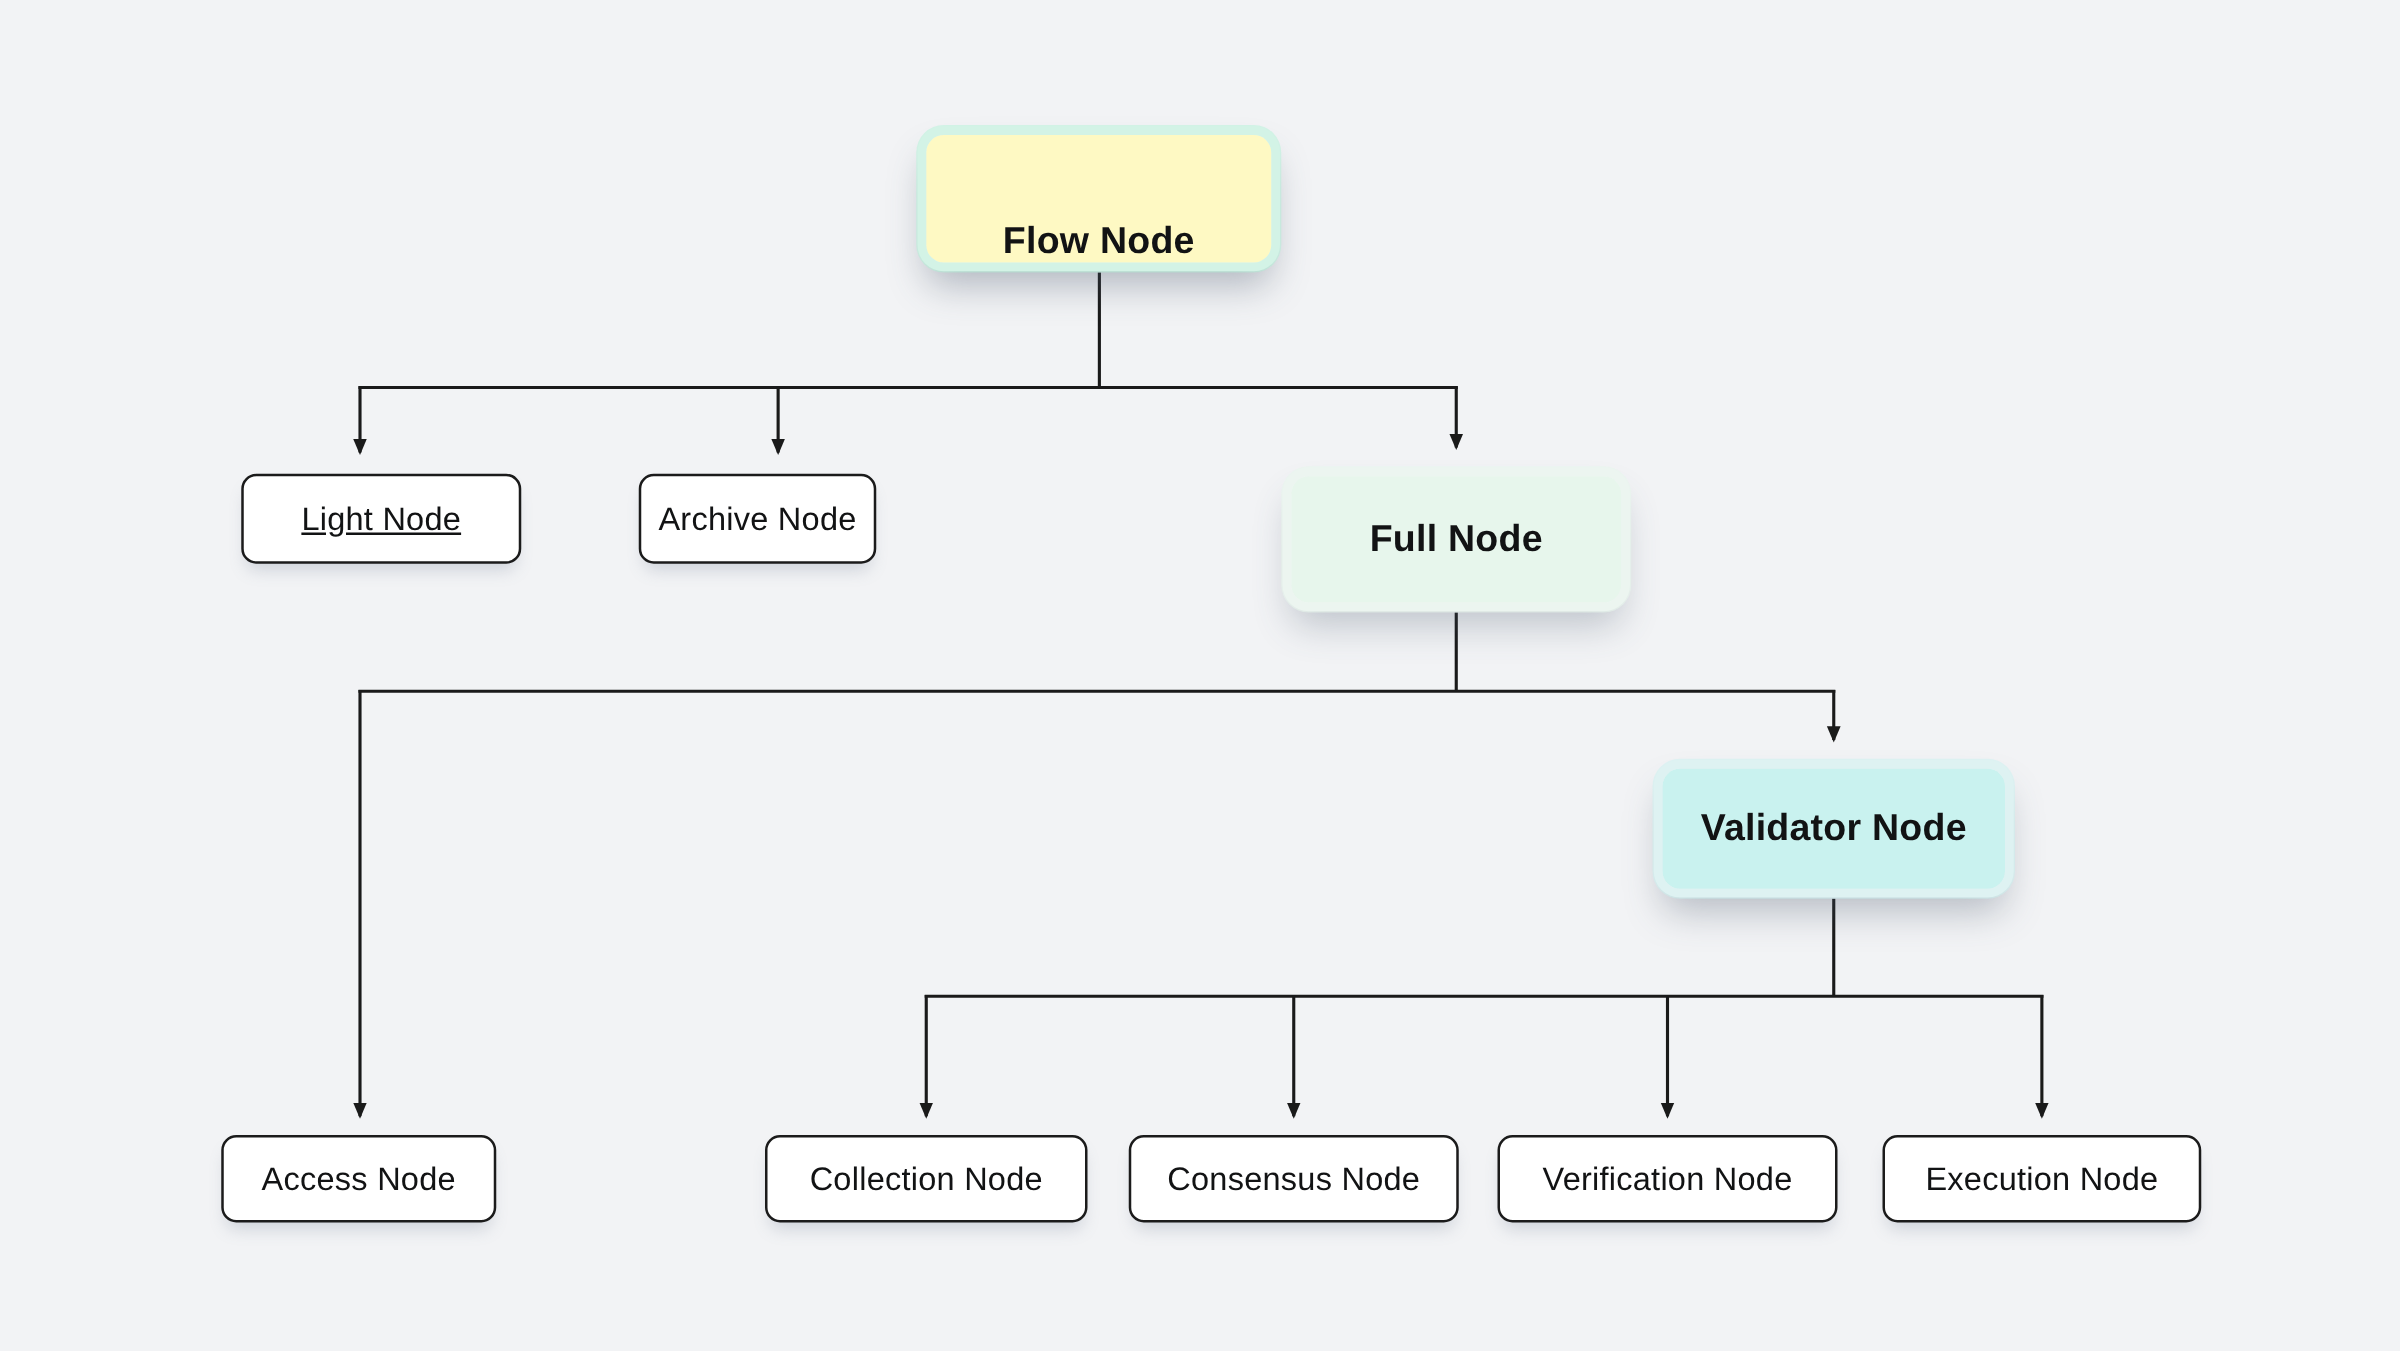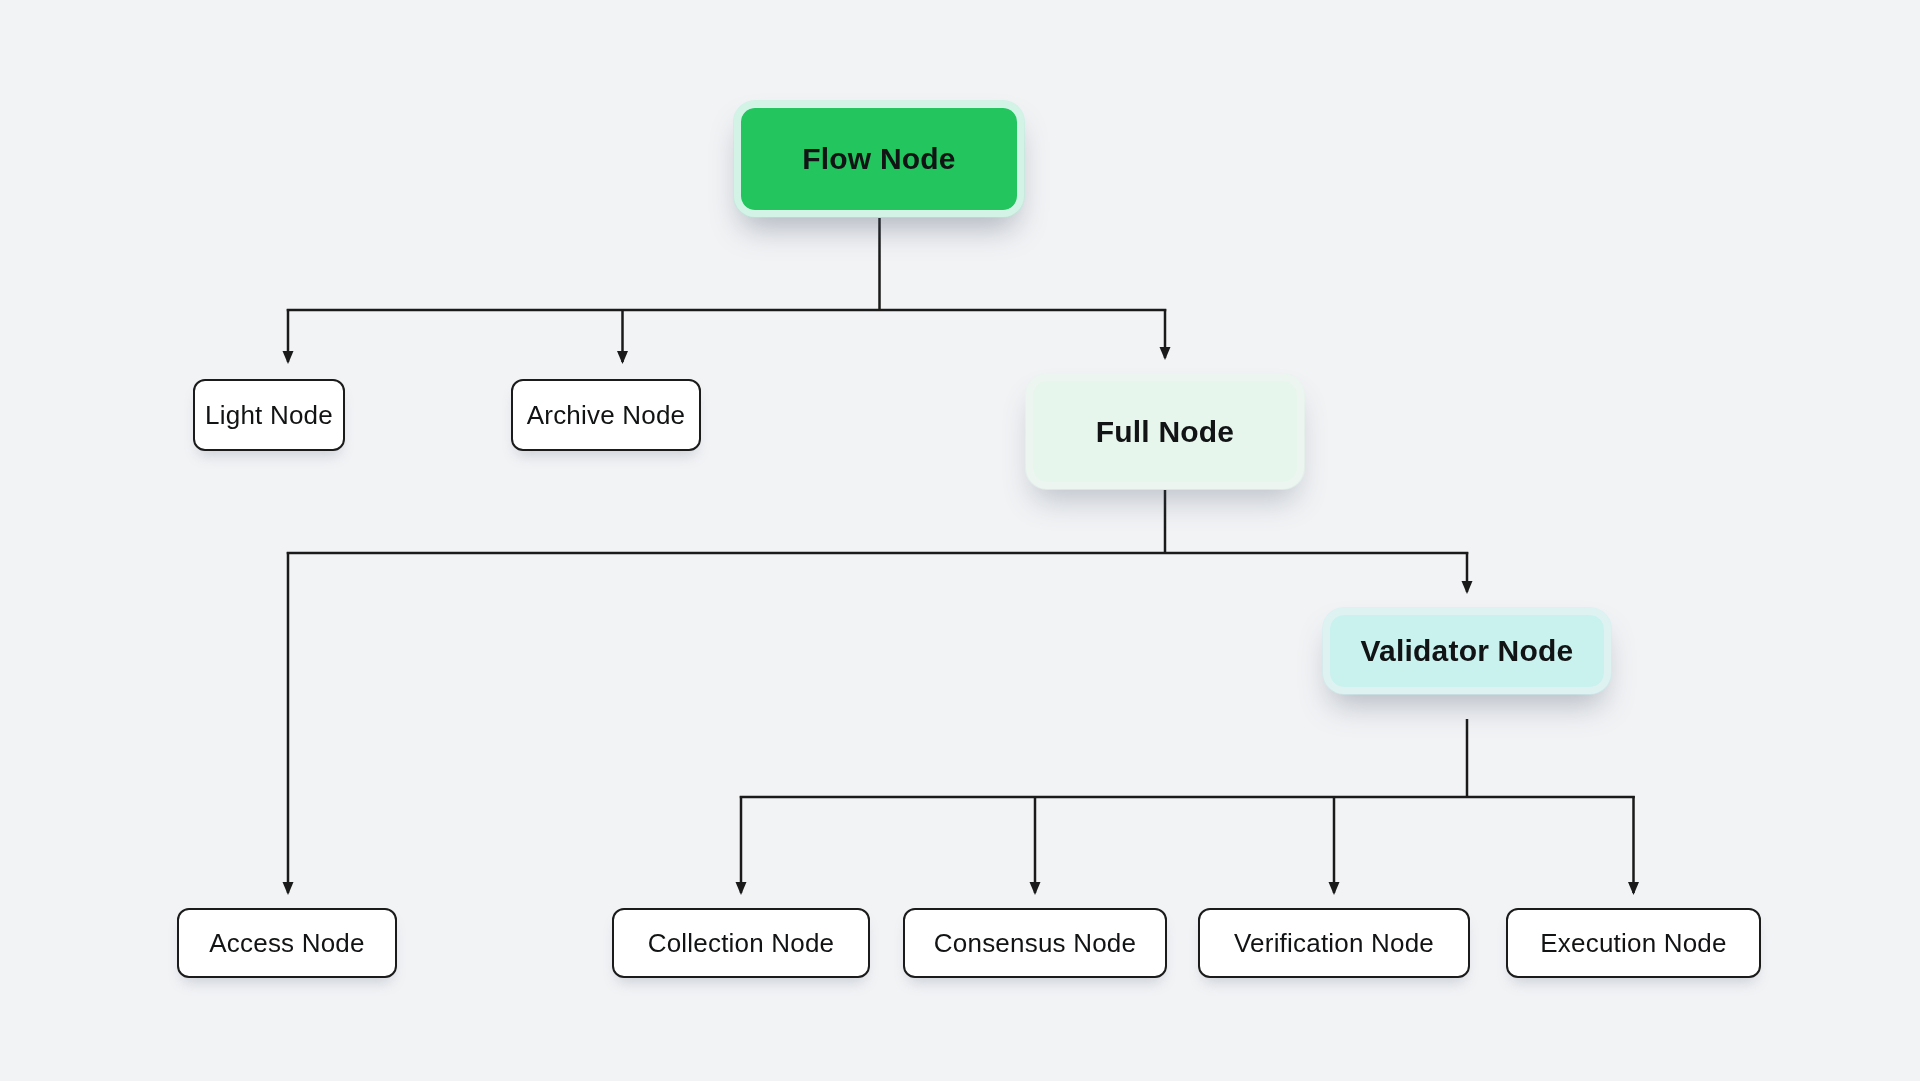--- a/index.html
+++ b/index.html
@@ -56,25 +56,25 @@
     left: 733px; top: 100px; width: 292px; height: 118px;
     border: 8px solid rgba(173,243,212,0.45);
     box-shadow: 0 18px 30px -8px rgba(71,85,105,0.38);
   }
   .node.full {
     left: 1025px; top: 373px; width: 280px; height: 117px;
     border: 8px solid rgba(231,246,236,0.6);
     box-shadow: 0 18px 30px -8px rgba(71,85,105,0.30);
   }
   .node.validator {
-    left: 1322px; top: 607px; width: 290px; height: 88px;
+    left: 1322px; top: 607px; width: 290px; height: 112px;
     border: 8px solid rgba(201,242,239,0.5);
     box-shadow: 0 18px 30px -8px rgba(71,85,105,0.35);
   }
-  .node.light        { left: 193px;  top: 379px; width: 152px; height: 72px; }
+  .node.light        { left: 193px;  top: 379px; width: 224px; height: 72px; text-decoration: underline; }
   .node.archive      { left: 511px;  top: 379px; width: 190px; height: 72px; }
   .node.access       { left: 177px;  top: 908px; width: 220px; height: 70px; }
   .node.collection   { left: 612px;  top: 908px; width: 258px; height: 70px; }
   .node.consensus    { left: 903px;  top: 908px; width: 264px; height: 70px; text-align: center; }
   .node.verification { left: 1198px; top: 908px; width: 272px; height: 70px; }
   .node.execution    { left: 1506px; top: 908px; width: 255px; height: 70px; }
 </style>
 </head>
 <body>
 
@@ -105,21 +105,21 @@
     <g stroke="#1a1a1a" stroke-width="2.5" fill="none">
       <path d="M1467 719 V797"></path>
       <path d="M741 797 H1633.5" stroke-linecap="square"></path>
       <path d="M741 796 V893" marker-end="url(#arrow)"></path>
       <path d="M1035 796 V893" marker-end="url(#arrow)"></path>
       <path d="M1334 796 V893" marker-end="url(#arrow)"></path>
       <path d="M1633.5 796 V893" marker-end="url(#arrow)"></path>
     </g>
   </svg>
 
-  <div class="node accent flow" style="background-color: #22c55e;">
+  <div class="node accent flow" style="background-color: #fef9c3; align-items: flex-end;">
     <span class="node-label">Flow Node</span>
   </div>
 
   <div class="node plain light">
     <span class="node-label">Light Node</span>
   </div>
 
   <div class="node plain archive">
     <span class="node-label">Archive Node</span>
   </div>

